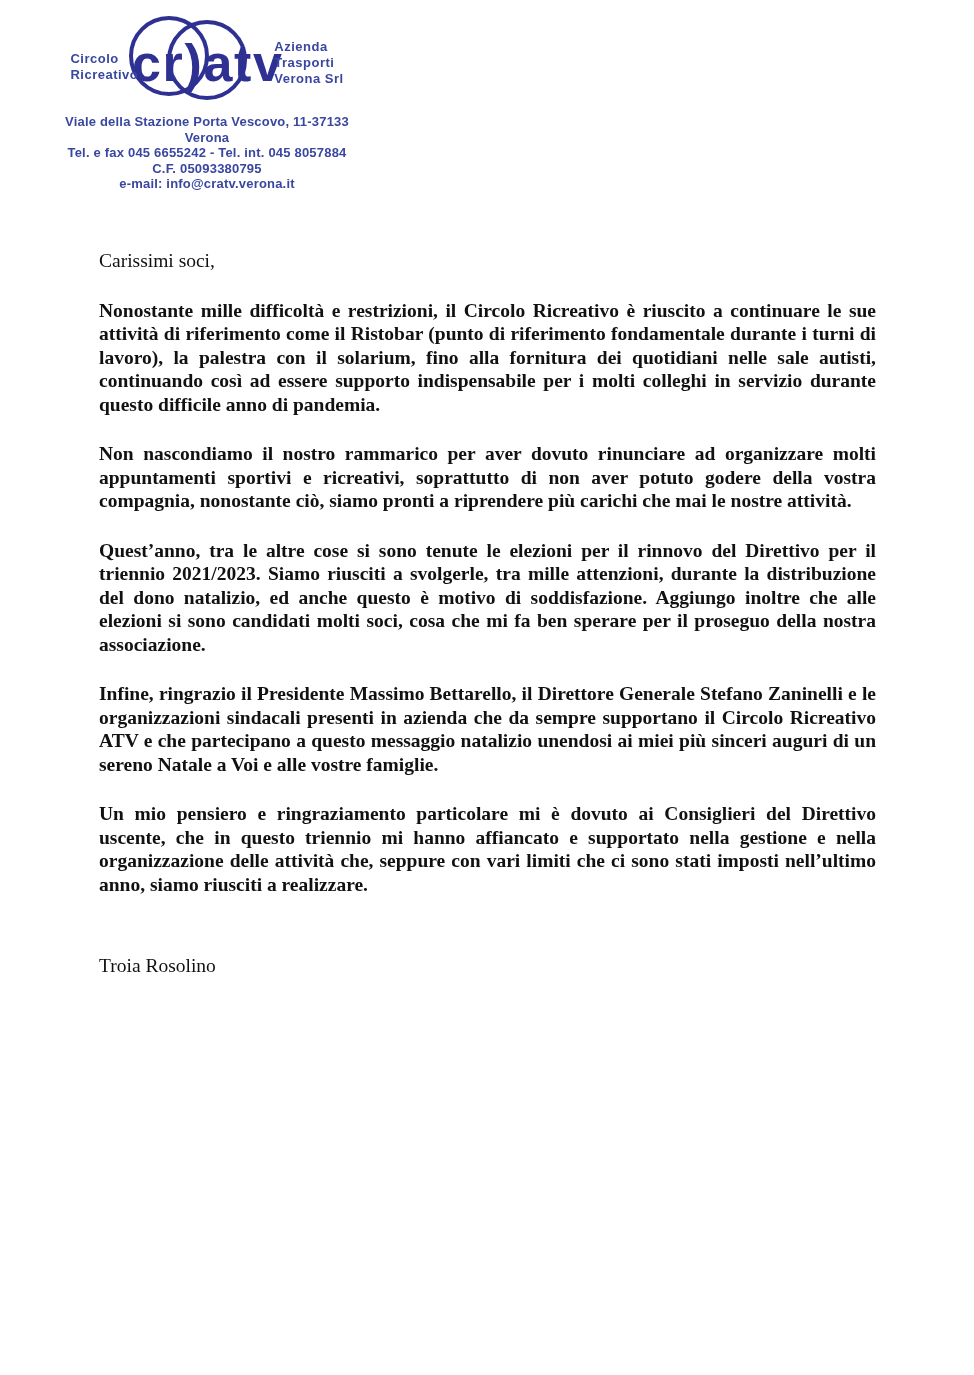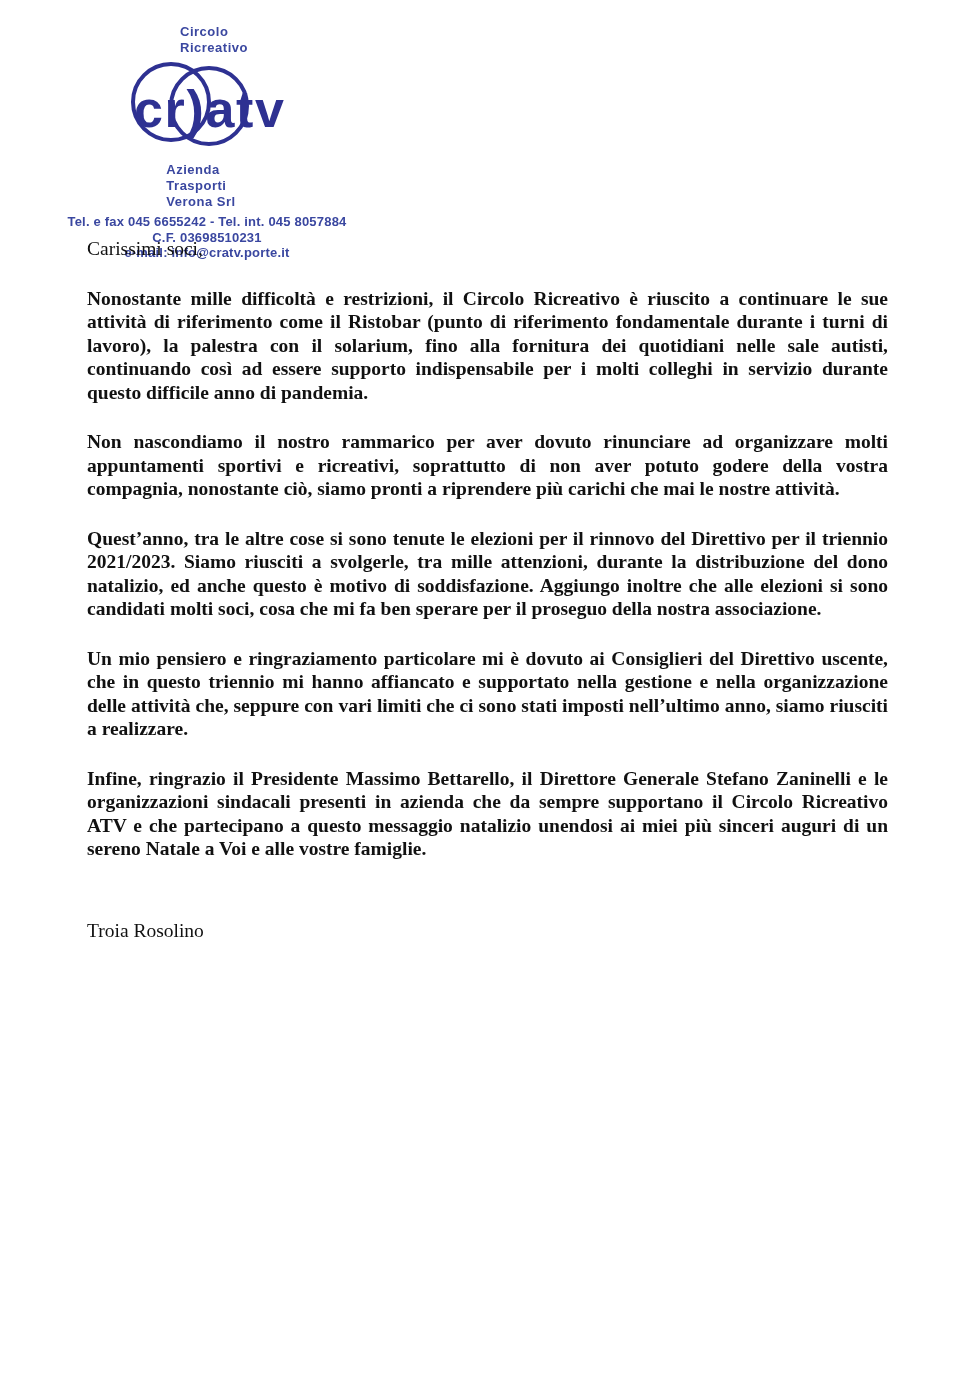--- a/index.html
+++ b/index.html
@@ -21,21 +21,20 @@
   .header {
     position: absolute;
     left: 42px;
     top: 10px;
     width: 330px;
   }
   .logo-row {
     display: flex;
     align-items: center;
     justify-content: center;
-    flex-direction: column;
   }
   .logo-side-label {
     font-family: "Liberation Sans", sans-serif;
     font-size: 13px;
     line-height: 16px;
     color: #3a47a0;
     font-weight: bold;
     letter-spacing: 0.5px;
     white-space: nowrap;
   }
@@ -72,21 +71,21 @@
   .letter {
     position: absolute;
     left: 87px;
     top: 237px;
     width: 801px;
     font-size: 19.5px;
     line-height: 23.5px;
     color: #111111;
   }
   .letter p {
-    margin: 0;
+    margin: 12px;
     text-align: justify;
   }
   .salutation {
     text-align: left !important;
   }
   .para-1 { margin-top: 57px !important; }
   .para-n { margin-top: 26px !important; font-weight: bold; }
   .closing {
     margin-top: 84px !important;
     text-align: left !important;
@@ -116,31 +115,32 @@
       </svg>
 
       <div class="logo-side-label right">
         <div>Azienda</div>
         <div>Trasporti</div>
         <div>Verona Srl</div>
       </div>
     </div>
 
     <div class="address">
+      <div>Viale della Stazione Porta Vescovo, 11-37133 Verona</div>
       <div>Tel. e fax 045 6655242 - Tel. int. 045 8057884</div>
-      <div>C.F. 03698510231</div>
-      <div>e-mail: info@cratv.porte.it</div>
+      <div>C.F. 05093380795</div>
+      <div>e-mail: info@cratv.verona.it</div>
     </div>
   </div>
 
   <div class="letter">
     <p class="salutation">Carissimi soci,</p>
 
     <p class="para-n">Nonostante mille difficoltà e restrizioni, il Circolo Ricreativo è riuscito a continuare le sue attività di riferimento come il Ristobar (punto di riferimento fondamentale durante i turni di lavoro), la palestra con il solarium, fino alla fornitura dei quotidiani nelle sale autisti, continuando così ad essere supporto indispensabile per i molti colleghi in servizio durante questo difficile anno di pandemia.</p>
     <p class="para-n">Non nascondiamo il nostro rammarico per aver dovuto rinunciare ad organizzare molti appuntamenti sportivi e ricreativi, soprattutto di non aver potuto godere della vostra compagnia, nonostante ciò, siamo pronti a riprendere più carichi che mai le nostre attività.</p>
     <p class="para-n">Quest’anno, tra le altre cose si sono tenute le elezioni per il rinnovo del Direttivo per il triennio 2021/2023. Siamo riusciti a svolgerle, tra mille attenzioni, durante la distribuzione del dono natalizio, ed anche questo è motivo di soddisfazione. Aggiungo inoltre che alle elezioni si sono candidati molti soci, cosa che mi fa ben sperare per il proseguo della nostra associazione.</p>
+    <p class="para-n">Infine, ringrazio il Presidente Massimo Bettarello, il Direttore Generale Stefano Zaninelli e le organizzazioni sindacali presenti in azienda che da sempre supportano il Circolo Ricreativo ATV e che partecipano a questo messaggio natalizio unendosi ai miei più sinceri auguri di un sereno Natale a Voi e alle vostre famiglie.</p>
     <p class="para-n">Un mio pensiero e ringraziamento particolare mi è dovuto ai Consiglieri del Direttivo uscente, che in questo triennio mi hanno affiancato e supportato nella gestione e nella organizzazione delle attività che, seppure con vari limiti che ci sono stati imposti nell’ultimo anno, siamo riusciti a realizzare.</p>
-    <p class="para-n">Infine, ringrazio il Presidente Massimo Bettarello, il Direttore Generale Stefano Zaninelli e le organizzazioni sindacali presenti in azienda che da sempre supportano il Circolo Ricreativo ATV e che partecipano a questo messaggio natalizio unendosi ai miei più sinceri auguri di un sereno Natale a Voi e alle vostre famiglie.</p>
 
     <p class="signature">Troia Rosolino</p>
   </div>
 
 </div>
 
 </body></html>

